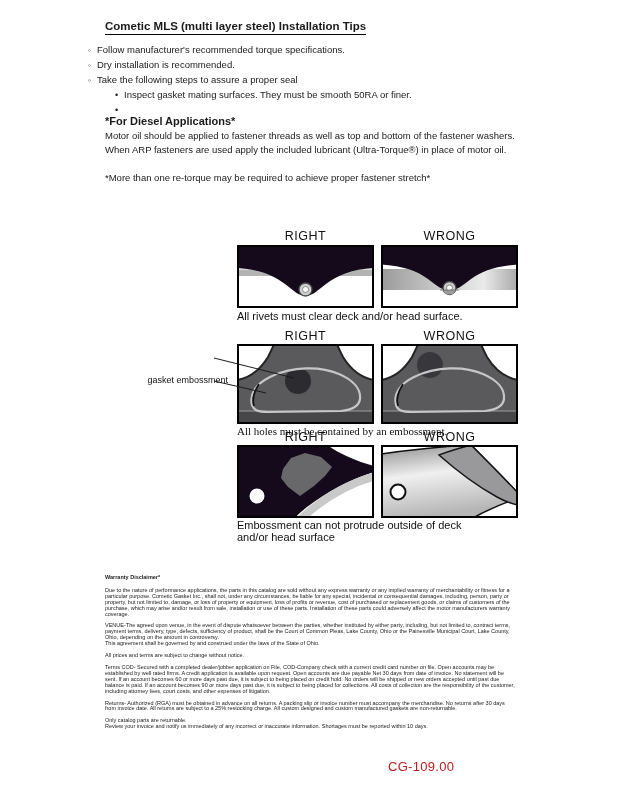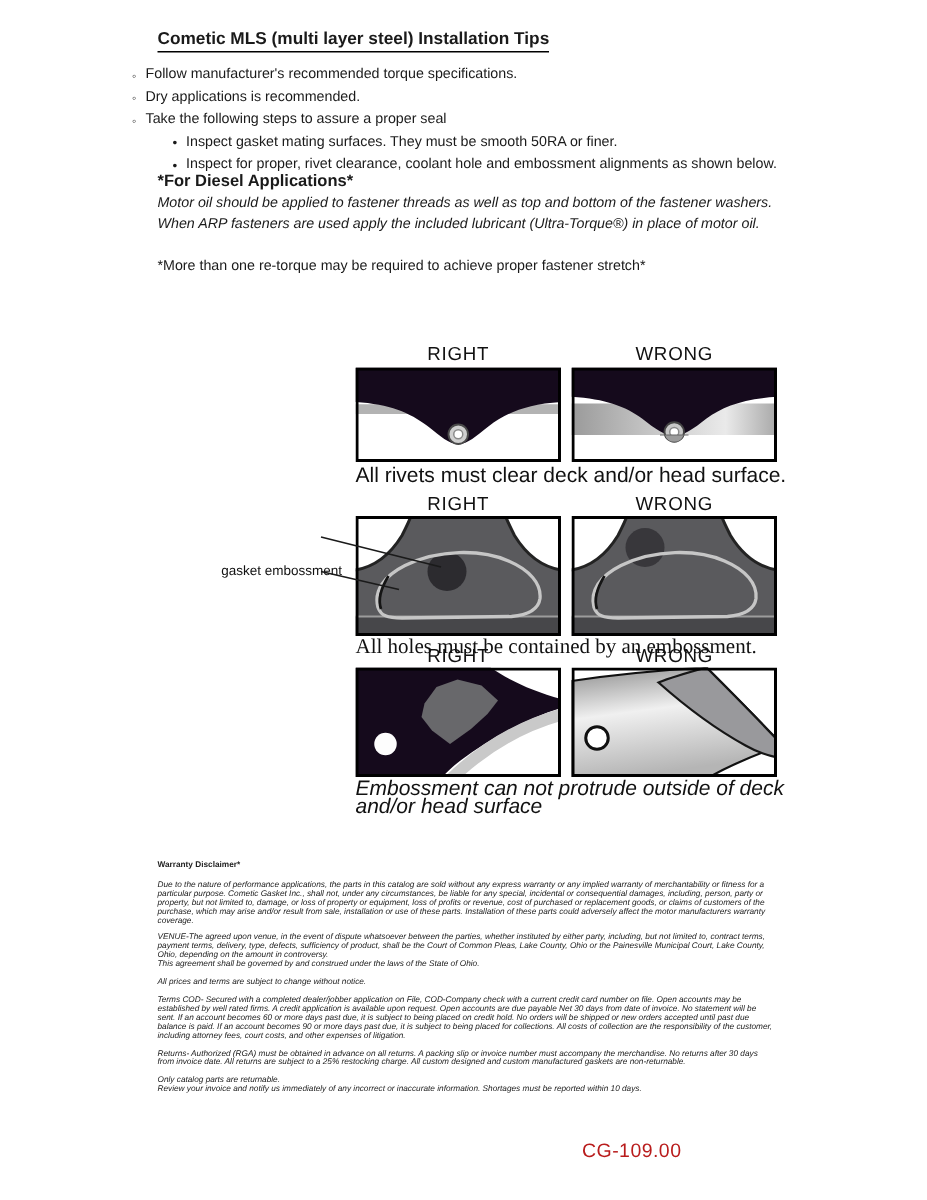--- a/index.html
+++ b/index.html
@@ -1,39 +1,39 @@
 <!DOCTYPE html>
 <html><head>
 <meta charset="utf-8">
 <style>
   html,body{margin:0;padding:0;background:#ffffff;}
   .page{position:relative;width:618px;height:800px;background:#ffffff;overflow:hidden;
         font-family:"Liberation Sans", sans-serif;color:#1a1a1a;}
   .abs{position:absolute;}
-  .pre{white-space:pre-line;font-style:italic;}
+  .pre{white-space:pre-line;}
 
   .title{left:105px;top:20px;font-size:11.5px;font-weight:bold;
          border-bottom:1.5px solid #000;padding-bottom:2px;display:inline-block;}
 
   .intro{left:88px;top:43px;font-size:9.5px;line-height:14px;width:440px;}
   .bullet-row{display:flex;}
   .bullet-row .marker{width:9px;flex:0 0 9px;font-size:8px;line-height:15px;}
   .bullet-row.sub{padding-left:27px;}
   .bullet-row.sub .marker{font-size:9px;}
 
   .diesel{left:105px;top:114px;width:432px;font-size:9.5px;line-height:14px;}
   .diesel .heading{font-weight:bold;font-size:11px;margin-bottom:1px;}
   .diesel p{margin:0 0 14px 0;}
 
   .diag-col{left:237px;width:281px;}
   .label-row{display:flex;gap:7px;font-size:12.5px;letter-spacing:.5px;color:#111;align-items:center;}
   .label-row span{width:137px;text-align:center;}
   .box-row{display:flex;gap:7px;}
   .box-row svg{display:block;}
-  .caption{font-size:14px;line-height:11.5px;color:#111;}
+  .caption{font-size:11px;line-height:11.5px;color:#111;}
 
   .side-label{font-size:9px;line-height:10.5px;text-align:right;width:104px;color:#111;}
 
   .legal{left:105px;top:575px;width:412px;font-size:5.5px;line-height:5.9px;color:#222;}
   .legal .heading{font-weight:bold;margin-bottom:7px;}
   .legal p{margin:0 0 6px 0;}
 
   .footer-code{left:388px;top:759px;font-size:13px;letter-spacing:.3px;color:#b91c1c;}
 </style>
 </head>
@@ -43,33 +43,32 @@
 
   <div class="abs title">Cometic MLS (multi layer steel) Installation Tips</div>
 
   <div class="abs intro">
     <div class="bullet-row">
       <span class="marker">◦</span>
       <span>Follow manufacturer's recommended torque specifications.</span>
     </div>
     <div class="bullet-row">
       <span class="marker">◦</span>
-      <span>Dry applications is recommended.</span>
+      <span>Dry installation is recommended.</span>
     </div>
     <div class="bullet-row">
       <span class="marker">◦</span>
       <span>Take the following steps to assure a proper seal</span>
     </div>
     <div class="bullet-row sub">
       <span class="marker">•</span>
       <span>Inspect gasket mating surfaces.  They must be smooth 50RA or finer.</span>
     </div>
     <div class="bullet-row sub">
       <span class="marker">•</span>
-      <span>Inspect for proper, rivet clearance, coolant hole and embossment alignments as shown below.</span>
     </div>
   </div>
 
   <div class="abs diesel">
     <div class="heading">*For Diesel Applications*</div>
     <p class="pre">Motor oil should be applied to fastener threads as well as top and bottom of the fastener washers.
 When ARP fasteners are used apply the included lubricant (Ultra-Torque®) in place of motor oil.</p>
     <p>*More than one re-torque may be required to achieve proper fastener stretch*</p>
   </div>
 

